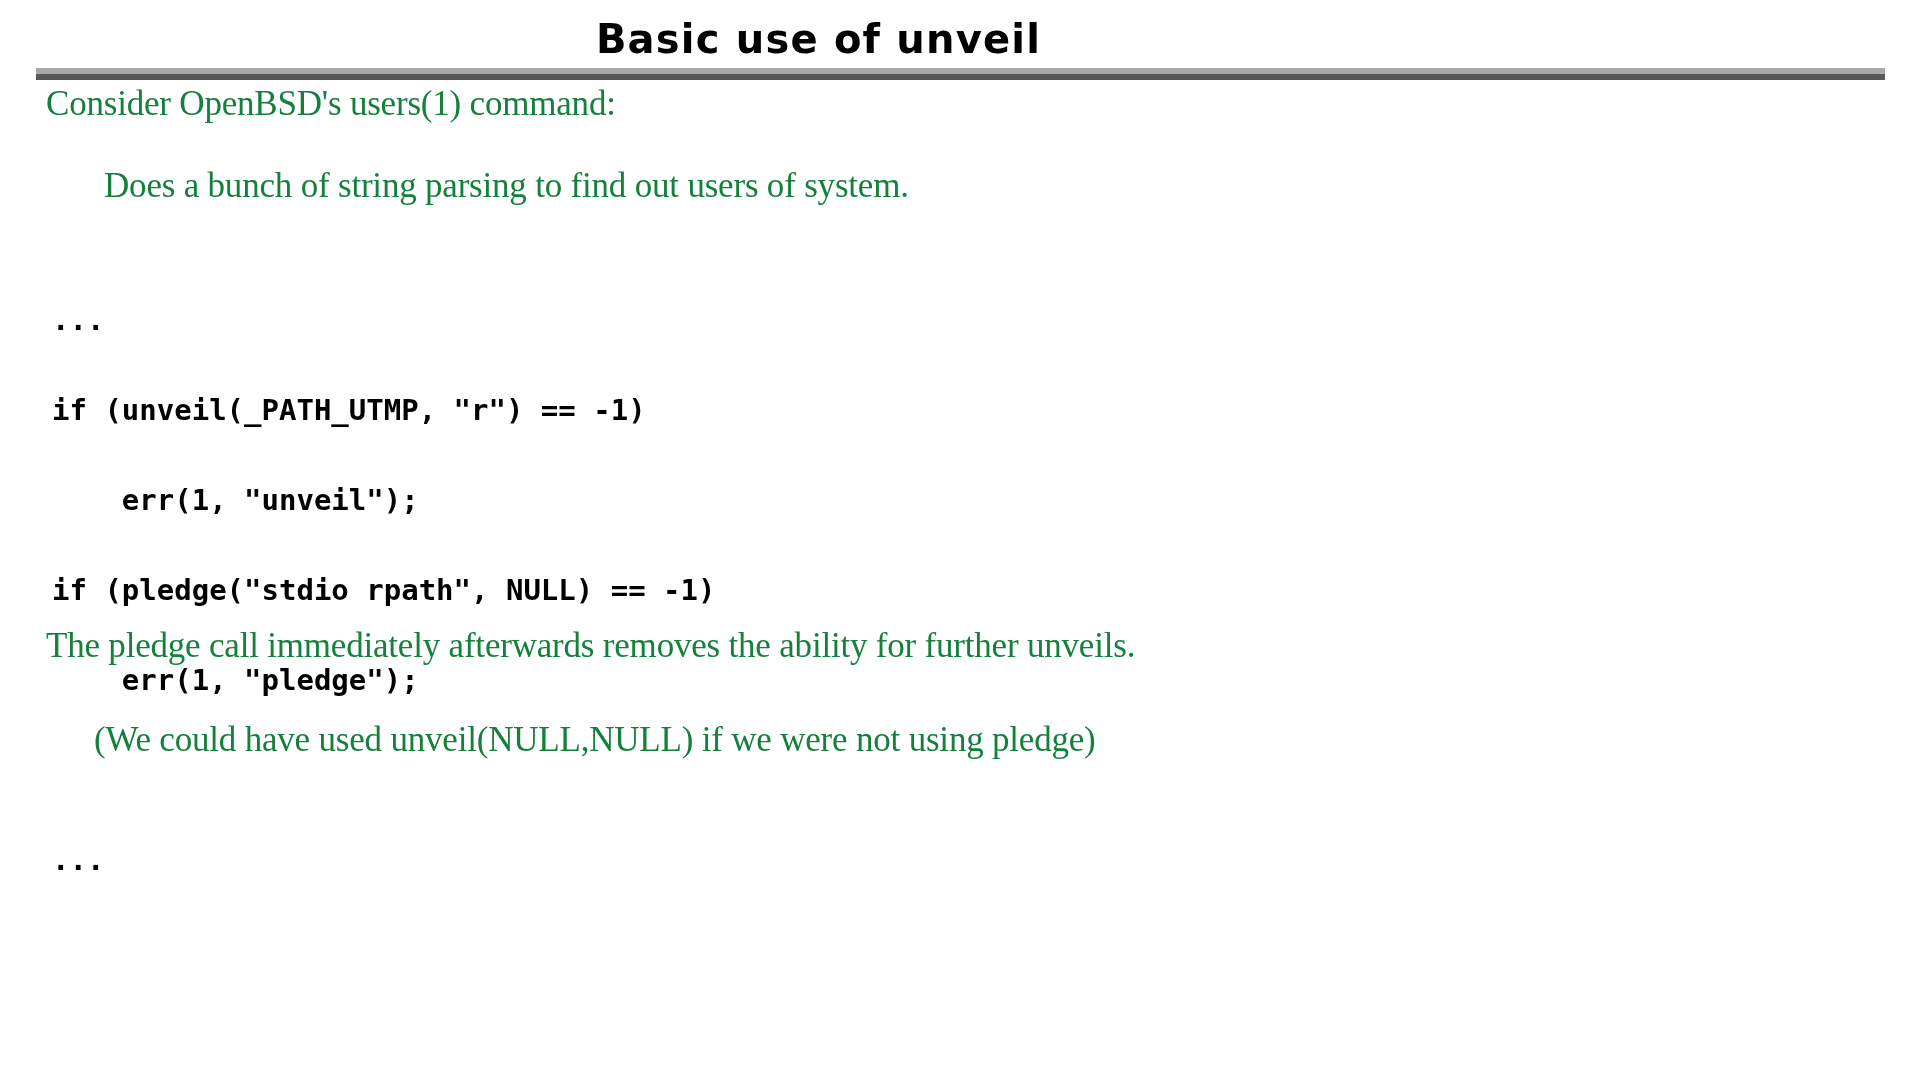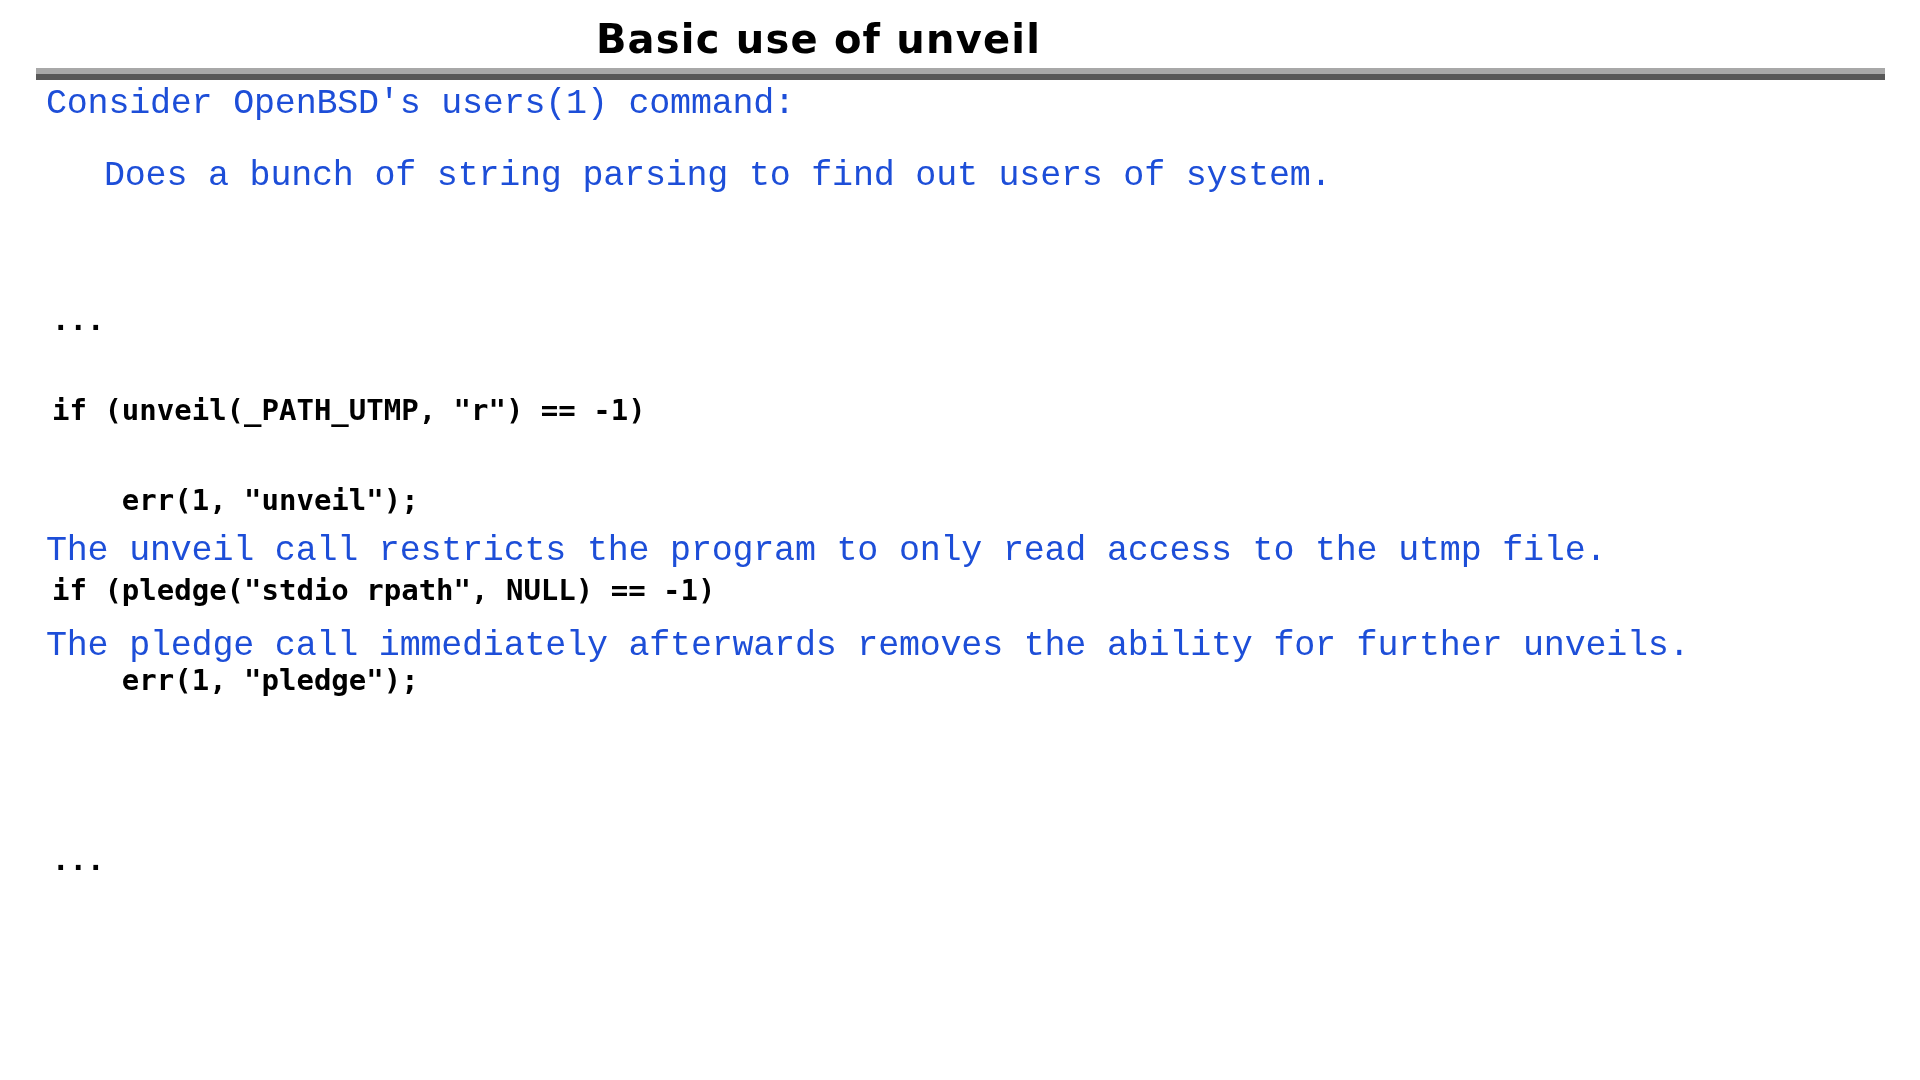--- a/index.html
+++ b/index.html
@@ -59,31 +59,31 @@
     left: 0;
     top: 6px;
     width: 100%;
     height: 6px;
     background: #585858;
   }
 
   
   .body-line {
     position: absolute;
-    color: #1d4ed8;
-    font-family: Liberation Mono, monospace;
+    color: #15803d;
+    font-family: Liberation Serif, serif;
     font-size: 35px;
     line-height: 44px;
     white-space: pre;
     letter-spacing: -0.2px;
   }
 
   .line-intro   { left: 46px;  top: 82px;  }
   .line-reads   { left: 104px; top: 126px; }
-  .line-parse   { left: 104px; top: 154px; }
+  .line-parse   { left: 104px; top: 164px; }
 
   .line-restrict { left: 46px;  top: 529px; }
   .line-pledge   { left: 46px;  top: 624px; }
   .line-note     { left: 94px;  top: 718px; }
 
   
   .code-block {
     position: absolute;
     left: 52px;
     top: 245px;
@@ -124,18 +124,18 @@
   <div class="code-block">
     <span class="code-line">...</span>
     <span class="code-line">if (unveil(_PATH_UTMP, "r") == -1)</span>
     <span class="code-line">    err(1, "unveil");</span>
     <span class="code-line">if (pledge("stdio rpath", NULL) == -1)</span>
     <span class="code-line">    err(1, "pledge");</span>
     <span class="code-gap"></span>
     <span class="code-line">...</span>
   </div>
 
-  <div class="body-line line-restrict">The unveil call restricts the program to only read access to the utmp file.</div>
 
   <div class="body-line line-pledge">The pledge call immediately afterwards removes the ability for further unveils.</div>
 
+  <div class="body-line line-note">(We could have used unveil(NULL,NULL) if we were not using pledge)</div>
 
 </div>
 
 </body></html>

